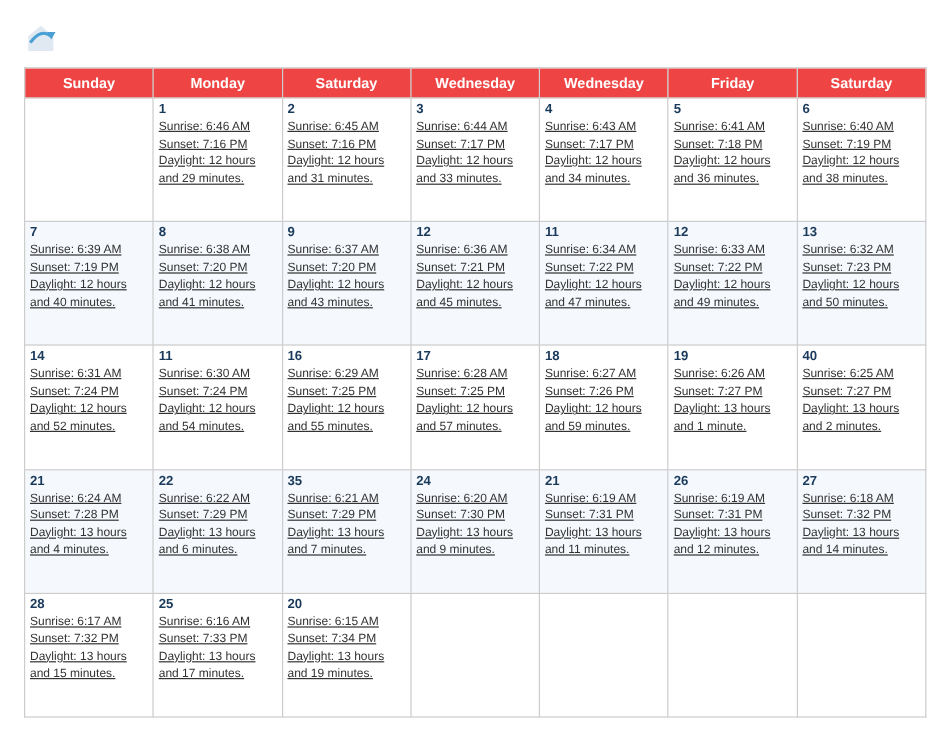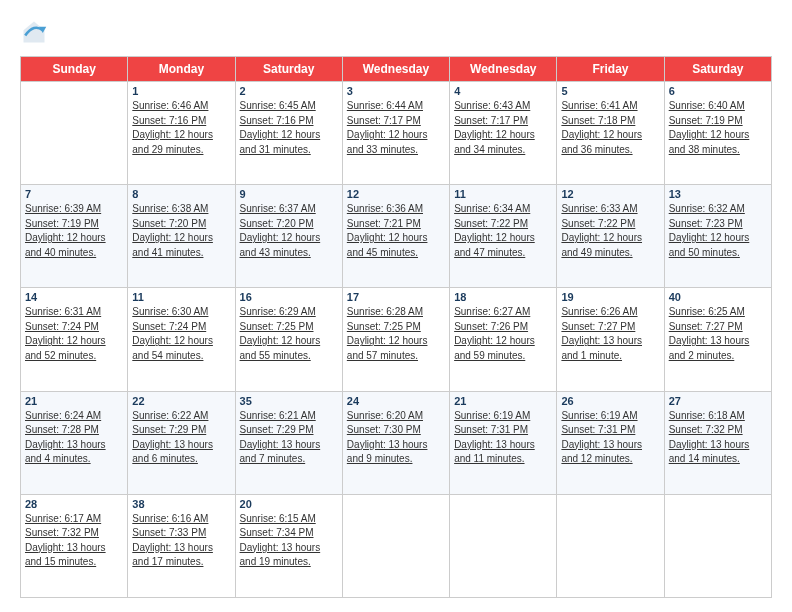--- a/index.html
+++ b/index.html
@@ -308,21 +308,21 @@
           </td>
         </tr>
         <tr>
           <td>
             <div class="day-number">28</div>
           <div class="day-info">
             Sunrise: 6:17 AM<br>Sunset: 7:32 PM<br>Daylight: 13 hours and 15 minutes.
           </div>
           </td>
           <td>
-            <div class="day-number">38</div>
+            <div class="day-number">25</div>
           <div class="day-info">
             Sunrise: 6:16 AM<br>Sunset: 7:33 PM<br>Daylight: 13 hours and 17 minutes.
           </div>
           </td>
           <td>
             <div class="day-number">20</div>
           <div class="day-info">
             Sunrise: 6:15 AM<br>Sunset: 7:34 PM<br>Daylight: 13 hours and 19 minutes.
           </div>
           </td>

